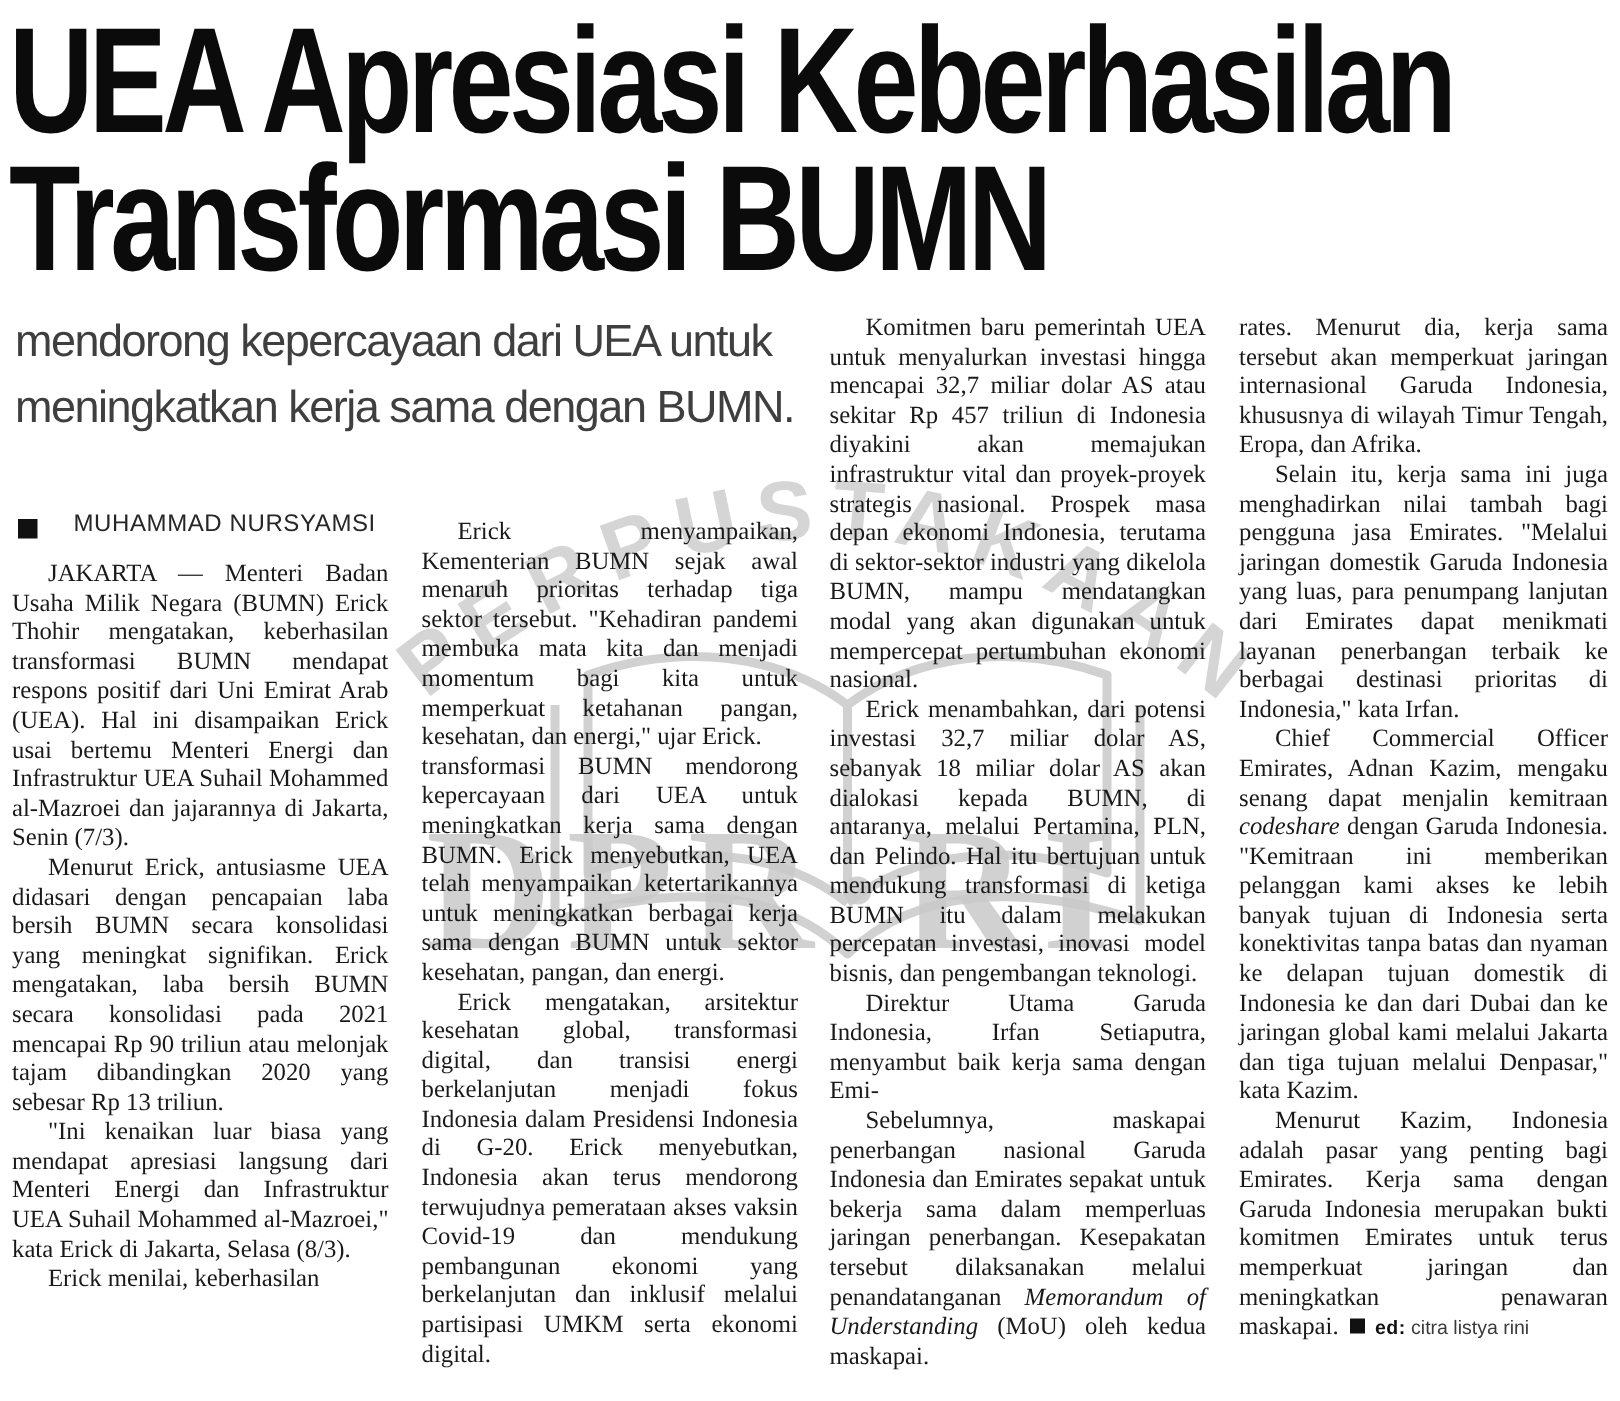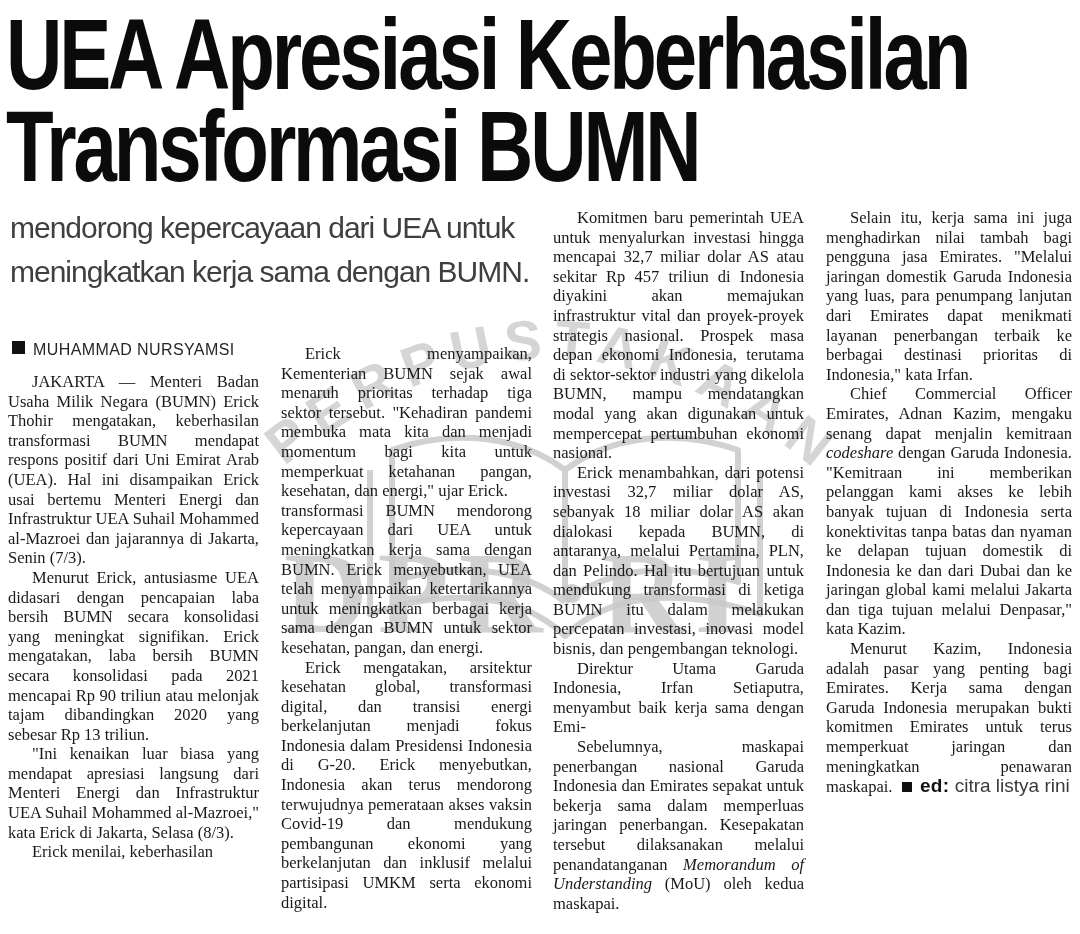--- a/index.html
+++ b/index.html
@@ -34,21 +34,21 @@
     letter-spacing:-1px;
     color:#3f3f3f;
   }
   
   .byline{
     position:absolute;left:12px;top:341px;
     font-family:"Liberation Sans", sans-serif;
     font-size:16px;
     color:#262626;
     letter-spacing:0.4px;
-    display:flex;align-items:flex-start;gap:8px;
+    display:flex;align-items:flex-end;gap:24px;
   }
   .byline .sq{
     display:inline-block;width:13px;height:13px;background:#111;
   }
   
   .col{
     position:absolute;
     width:251px;
     font-size:16.5px;
     line-height:19.6px;
@@ -58,21 +58,21 @@
   #col-0{left:8px;   top:372px;}
   #col-1{left:281px; top:344px;}
   #col-2{left:553px; top:208px;}
   #col-3{left:826px; top:208px; width:246px;}
   .col p{margin:0;padding:0;text-indent:24px;}
   .col p.cont{text-indent:0;}
   .col em{font-style:italic;}
   
   .sig{
     font-family:"Liberation Sans", sans-serif;
-    font-size:19px;
+    font-size:13px;
     color:#3a3a3a;
     white-space:nowrap;
   }
   .sig .sq{
     display:inline-block;width:10px;height:10px;background:#111;
     margin:0 3px 0 4px;
   }
   .sig b{color:#111;font-weight:700;letter-spacing:0.3px;}
   
   .watermark{
@@ -127,18 +127,19 @@
       <p class="para cont">transformasi BUMN mendorong kepercayaan dari UEA untuk meningkatkan kerja sama dengan BUMN. Erick menyebutkan, UEA telah menyampaikan ketertarikannya untuk meningkatkan berbagai kerja sama dengan BUMN untuk sektor kesehatan, pangan, dan energi.</p>
       <p class="para">Erick mengatakan, arsitektur kesehatan global, transformasi digital, dan transisi energi berkelanjutan menjadi fokus Indonesia dalam Presidensi Indonesia di G-20. Erick menyebutkan, Indonesia akan terus mendorong terwujudnya pemerataan akses vaksin Covid-19 dan mendukung pembangunan ekonomi yang berkelanjutan dan inklusif melalui partisipasi UMKM serta ekonomi digital.</p>
     </div>
   <div class="col" id="col-2">
       <p class="para">Komitmen baru pemerintah UEA untuk menyalurkan investasi hingga mencapai 32,7 miliar dolar AS atau sekitar Rp 457 triliun di Indonesia diyakini akan memajukan infrastruktur vital dan proyek-proyek strategis nasional. Prospek masa depan ekonomi Indonesia, terutama di sektor-sektor industri yang dikelola BUMN, mampu mendatangkan modal yang akan digunakan untuk mempercepat pertumbuhan ekonomi nasional.</p>
       <p class="para">Erick menambahkan, dari potensi investasi 32,7 miliar dolar AS, sebanyak 18 miliar dolar AS akan dialokasi kepada BUMN, di antaranya, melalui Pertamina, PLN, dan Pelindo. Hal itu bertujuan untuk mendukung transformasi di ketiga BUMN itu dalam melakukan percepatan investasi, inovasi model bisnis, dan pengembangan teknologi.</p>
       <p class="para">Direktur Utama Garuda Indonesia, Irfan Setiaputra, menyambut baik kerja sama dengan Emi-</p>
       <p class="para">Sebelumnya, maskapai penerbangan nasional Garuda Indonesia dan Emirates sepakat untuk bekerja sama dalam memperluas jaringan penerbangan. Kesepakatan tersebut dilaksanakan melalui penandatanganan <em>Memorandum of Understanding</em> (MoU) oleh kedua maskapai.</p>
     </div>
   <div class="col" id="col-3">
+      <p class="para cont">rates. Menurut dia, kerja sama tersebut akan memperkuat jaringan internasional Garuda Indonesia, khususnya di wilayah Timur Tengah, Eropa, dan Afrika.</p>
       <p class="para">Selain itu, kerja sama ini juga menghadirkan nilai tambah bagi pengguna jasa Emirates. "Melalui jaringan domestik Garuda Indonesia yang luas, para penumpang lanjutan dari Emirates dapat menikmati layanan penerbangan terbaik ke berbagai destinasi prioritas di Indonesia," kata Irfan.</p>
       <p class="para">Chief Commercial Officer Emirates, Adnan Kazim, mengaku senang dapat menjalin kemitraan <em>codeshare</em> dengan Garuda Indonesia. "Kemitraan ini memberikan pelanggan kami akses ke lebih banyak tujuan di Indonesia serta konektivitas tanpa batas dan nyaman ke delapan tujuan domestik di Indonesia ke dan dari Dubai dan ke jaringan global kami melalui Jakarta dan tiga tujuan melalui Denpasar," kata Kazim.</p>
       <p class="para">Menurut Kazim, Indonesia adalah pasar yang penting bagi Emirates. Kerja sama dengan Garuda Indonesia merupakan bukti komitmen Emirates untuk terus memperkuat jaringan dan meningkatkan penawaran maskapai.<span class="sig"> <span class="sq"></span> <b>ed:</b> citra listya rini</span></p>
     </div>
 
 </div>
 
 </body></html>

